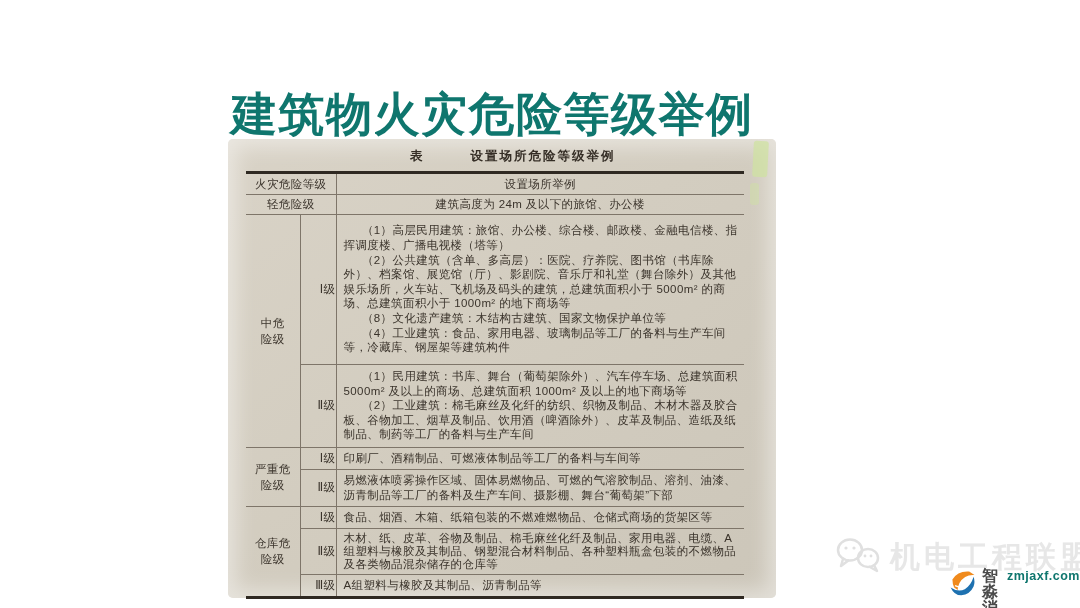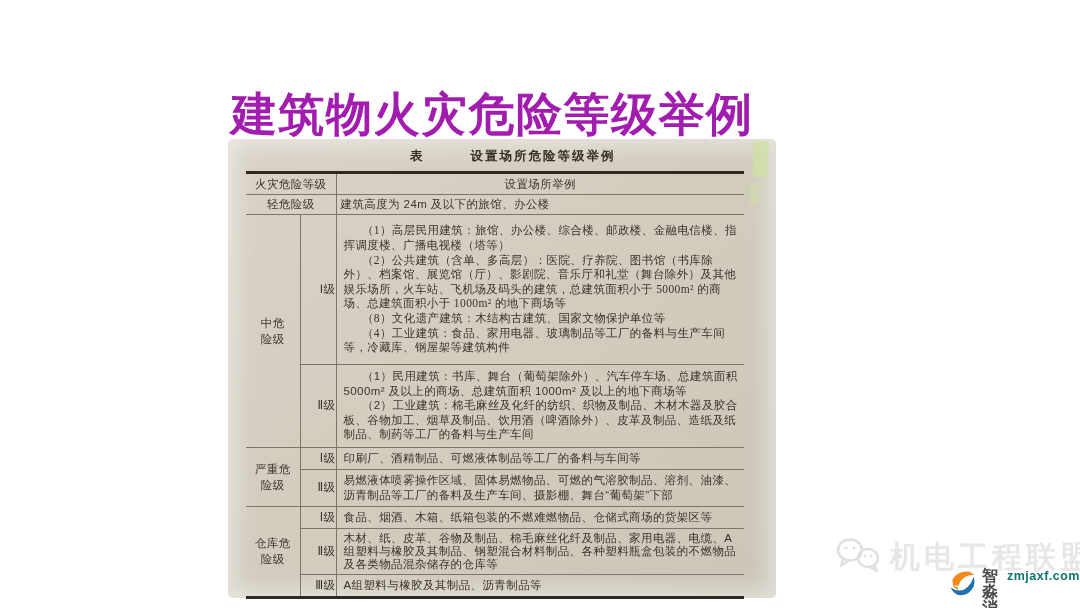--- a/index.html
+++ b/index.html
@@ -2,21 +2,21 @@
 <html><head>
 <meta charset="utf-8">
 <style>
   * { margin: 0; padding: 0; box-sizing: border-box; }
   html, body { width: 1080px; height: 608px; background: #ffffff; overflow: hidden; }
   body { position: relative; font-family: "Liberation Sans", "DejaVu Sans", sans-serif; }
 
   
   .slide-title {
     position: absolute; left: 231px; top: 84px;
-    font-size: 46px; font-weight: 900; color: #a21caf;
+    font-size: 46px; font-weight: 900; color: #0f766e;
     letter-spacing: 1.5px; white-space: nowrap;
   }
 
   
   .paper {
     position: absolute; left: 228px; top: 139px; width: 548px; height: 459px;
     background: linear-gradient(140deg, #d9d3c7 0%, #d3cdc0 45%, #ccc6b9 100%);
     border-radius: 5px;
     box-shadow: inset 0 0 20px 8px rgba(255,255,255,0.45);
   }
@@ -48,27 +48,27 @@
     border-bottom: 1px solid #7e7569;
     font-size: 11.5px; color: #3a332b; vertical-align: middle;
     letter-spacing: 0.4px;
   }
   .hazard-table tr:last-child td { border-bottom: none; }
   .v-r { border-right: 1px solid #7e7569; }
   .label-cell { text-align: center; white-space: pre-line; line-height: 16px; letter-spacing: 1.5px; font-weight: bold; font-weight: normal; }
   .grade-cell { text-align: right; letter-spacing: 1px; }
   .head-cell  { text-align: center; letter-spacing: 3px; }
   .content-cell { padding: 3px 6px 3px 7px; line-height: 14.6px; text-align: left; }
-  .content-cell.centered { padding: 2px 4px; }
+  .content-cell.centered { text-align: center; padding: 2px 4px; }
   .content-cell p { margin: 0; text-indent: 1.6em; }
   .content-cell.tight { line-height: 13.2px; }
 
   .r-header  td { height: 22px; }
   .r-light   td { height: 17px; }
-  .r-m1      td { height: 150px; font-family: Liberation Serif, serif; }
+  .r-m1      td { height: 150px; }
   .r-m2      td { height: 83px; }
   .r-s1      td { height: 22px; }
   .r-s2      td { height: 37px; }
   .r-w1      td { height: 22px; }
   .r-w2      td { height: 40px; }
   .r-w3      td { height: 20px; }
 
   
   .alliance-mark {
     position: absolute; left: 836px; top: 536px;

